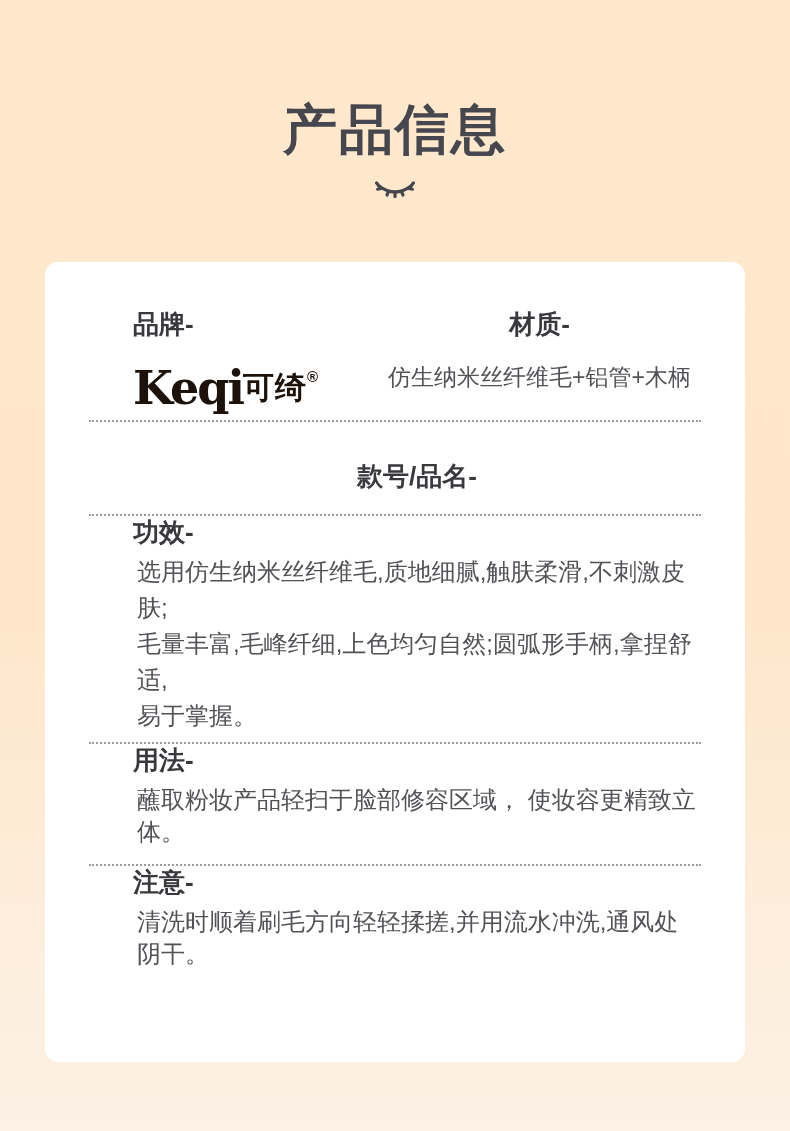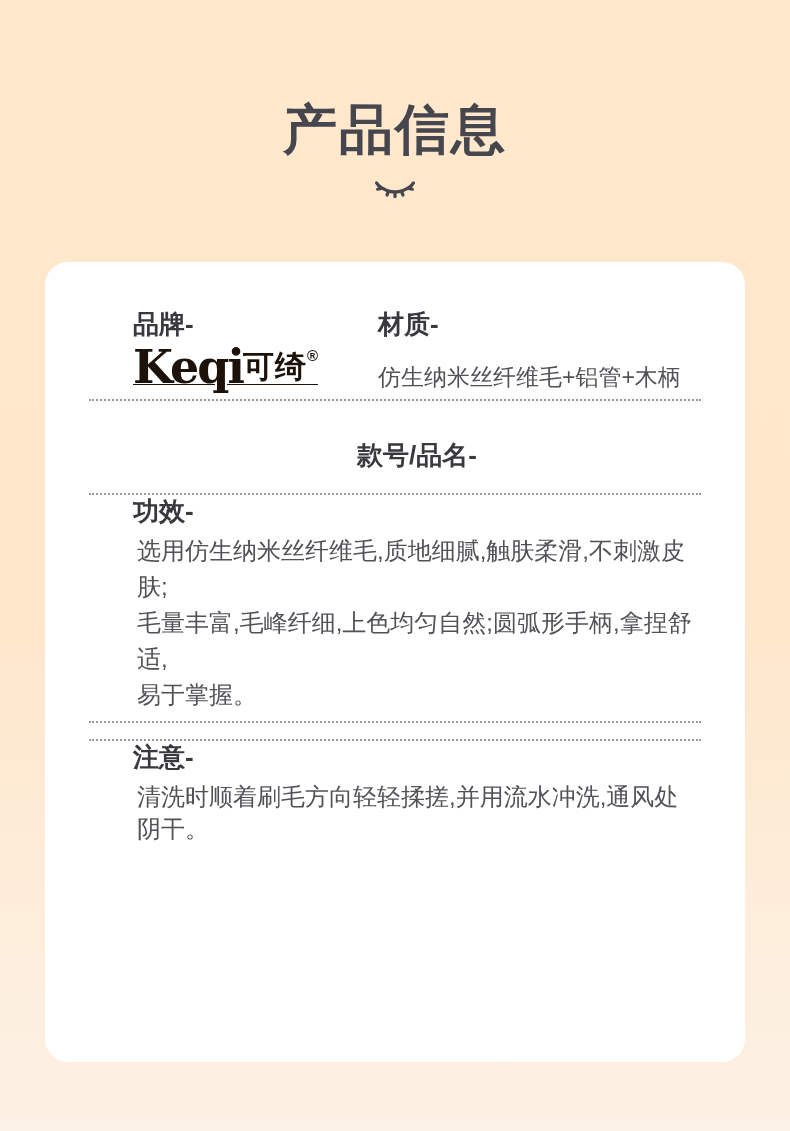--- a/index.html
+++ b/index.html
@@ -22,21 +22,21 @@
     text-align: center;
   }
   .eye { margin-top: 22px; height: 24px; color: #46464e; }
 
   .card {
     box-sizing: border-box;
     width: 700px;
     height: 800px;
     margin-top: 58px;
     background: #ffffff;
-    border-radius: 23px;
+    border-radius: 13px;
     padding: 46px 44px 8px 44px;
   }
 
   .sep {
     border: none;
     border-top: 2px dotted #9b9b9b;
     height: 0;
     width: 100%;
   }
   .sep-1 { margin-top: 6px; }
@@ -50,23 +50,23 @@
     font-size: 26px;
     line-height: 32px;
     font-weight: 600;
     color: #38383d;
   }
   .lbl-models { margin-top: 38px; text-align: center; }
   .lbl-section { }
 
   .brand-row { display: flex; }
   .brand-col { width: 245px; flex: 0 0 245px; }
-  .material-col { flex: 1; }
+  .material-col { flex: 1; text-align: center; }
 
-  .logo { margin-top: 1px; color: #1d120a; white-space: nowrap; text-decoration: underline; }
+  .logo { margin-top: 22px; color: #1d120a; white-space: nowrap; }
   .logo-latin {
     font-family: "DejaVu Serif", serif;
     font-size: 46px;
     font-weight: 700;
     letter-spacing: -2px;
     line-height: 52px;
   }
   .logo-cjk {
     font-size: 31px;
     font-weight: 700;
@@ -147,20 +147,22 @@
     <div class="content">
       <div class="label lbl-section">功效-</div>
       <p class="para">选用仿生纳米丝纤维毛,质地细腻,触肤柔滑,不刺激皮肤;
 毛量丰富,毛峰纤细,上色均匀自然;圆弧形手柄,拿捏舒适,
 易于掌握。</p>
     </div>
 
     <div class="sep sep-3"></div>
 
     <div class="content">
+      <div class="label lbl-section">用法-</div>
+      <p class="para para-single">蘸取粉妆产品轻扫于脸部修容区域， 使妆容更精致立体。</p>
     </div>
 
     <div class="sep sep-4"></div>
 
     <div class="content">
       <div class="label lbl-section">注意-</div>
       <p class="para para-single">清洗时顺着刷毛方向轻轻揉搓,并用流水冲洗,通风处阴干。</p>
     </div>
 
   </div>

